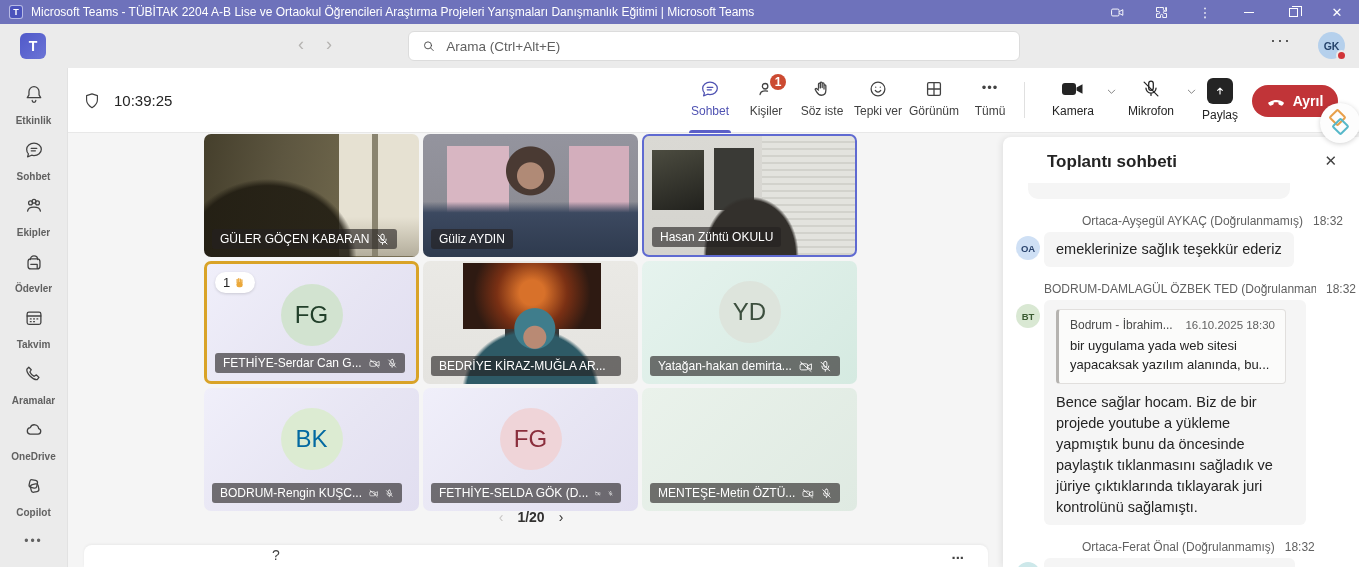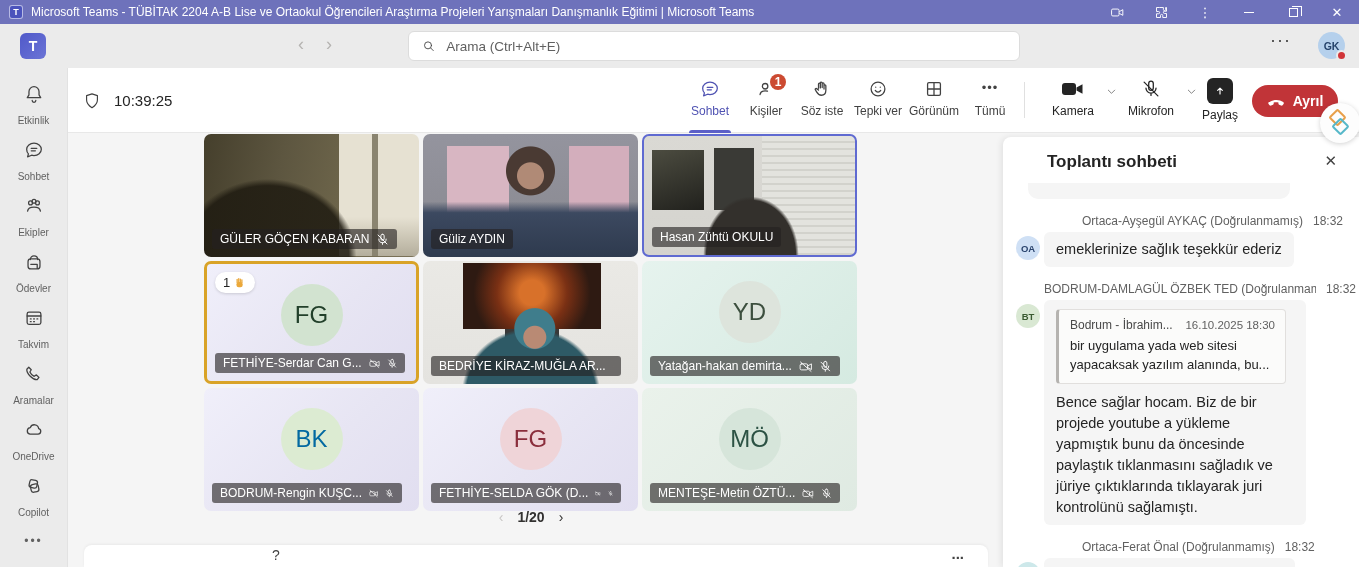--- a/index.html
+++ b/index.html
@@ -24,21 +24,21 @@
   .nav-arrows{position:absolute;left:298px;top:10px;display:flex;gap:22px;color:#b5b3b1;font-size:18px;}
   .searchbox{position:absolute;left:372px;top:7px;width:612px;height:30px;background:#fff;border:1px solid #dcdcdc;border-radius:6px;display:flex;align-items:center;padding:0 12px;gap:10px;margin-left:36px;}
   .searchbox input{border:none;outline:none;font-size:13.5px;color:#242424;width:100%;background:transparent;font-family:"Liberation Sans",sans-serif;}
   .searchbox input::placeholder{color:#616161;}
   .hdr-more{position:absolute;right:68px;top:6px;font-size:18px;color:#424242;letter-spacing:1px;}
   .me-avatar{position:absolute;right:14px;top:8px;width:27px;height:27px;border-radius:50%;background:#b5d0ec;color:#25436b;font-size:10.5px;font-weight:bold;display:flex;align-items:center;justify-content:center;}
   .presence{position:absolute;right:-2px;bottom:-2px;width:11px;height:11px;border-radius:50%;background:#d13438;border:2px solid #ebebeb;}
 
   
   .rail{position:absolute;left:0;top:68px;width:68px;bottom:0;background:#ebebeb;border-right:1px solid #e2e2e2;display:flex;flex-direction:column;align-items:center;padding-top:12px;gap:7px;z-index:30;}
-  .rail-item{width:62px;height:49px;display:flex;flex-direction:column;align-items:center;justify-content:center;gap:10px;color:#616161;}
+  .rail-item{width:62px;height:49px;display:flex;flex-direction:column;align-items:center;justify-content:center;gap:10px;color:#616161;font-weight:bold;}
   .rail-item span{font-size:10px;}
   .rail-more{margin-top:6px;color:#616161;font-size:12px;letter-spacing:2px;}
 
   
   .meetbar{position:absolute;left:68px;top:68px;right:0;height:65px;background:#fff;border-bottom:1px solid #e8e8e8;z-index:35;}
   .timer-group{position:absolute;left:14px;top:0;height:65px;display:flex;align-items:center;gap:12px;color:#242424;font-size:15px;}
   .mtabs{position:absolute;left:614px;top:0;display:flex;}
   .mtab{width:56px;height:65px;display:flex;flex-direction:column;align-items:center;gap:4px;padding-top:10px;position:relative;color:#424242;}
   .mtab span{font-size:12px;white-space:nowrap;}
   .mtab.active{color:#4f52b2;}
@@ -446,21 +446,20 @@
             </svg>
           <svg class="ic mini" width="13" height="13" viewBox="0 0 16 16">
               <rect x="6" y="1.5" width="4" height="7.5" rx="2"></rect>
               <path d="M3.5 7.5a4.5 4.5 0 0 0 9 0M8 12v2"></path>
               <path d="M2.5 2.5l11 11"></path>
             </svg>
         </div>
       </div>
 
       <div class="tile bg-green">
-        <div class="initial-circle c-mint">MÖ</div>
         <div class="nameplate">
             <span>MENTEŞE-Metin ÖZTÜ...</span>
           <svg class="ic mini" width="14" height="13" viewBox="0 0 18 16">
               <rect x="1.5" y="4.5" width="10" height="8" rx="1.8"></rect>
               <path d="M11.5 7.2l5-2.7v7.6l-5-2.7"></path>
               <path d="M2 2l14 12.5"></path>
             </svg>
           <svg class="ic mini" width="13" height="13" viewBox="0 0 16 16">
               <rect x="6" y="1.5" width="4" height="7.5" rx="2"></rect>
               <path d="M3.5 7.5a4.5 4.5 0 0 0 9 0M8 12v2"></path>

